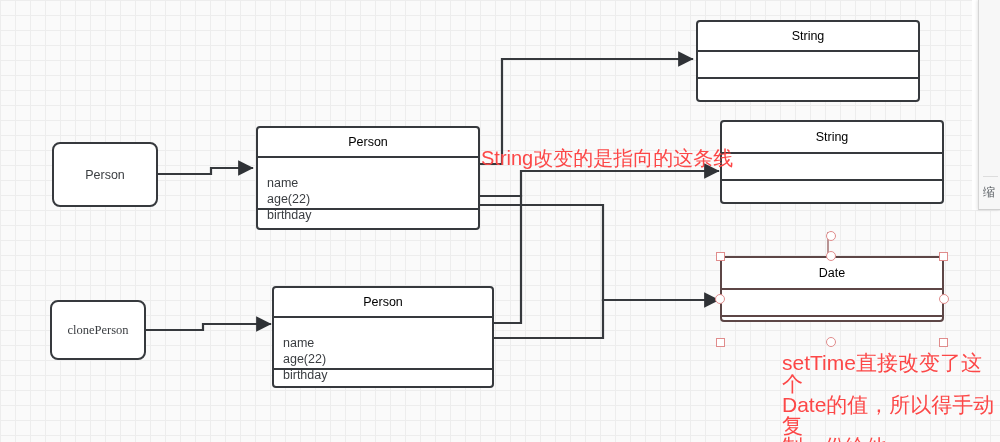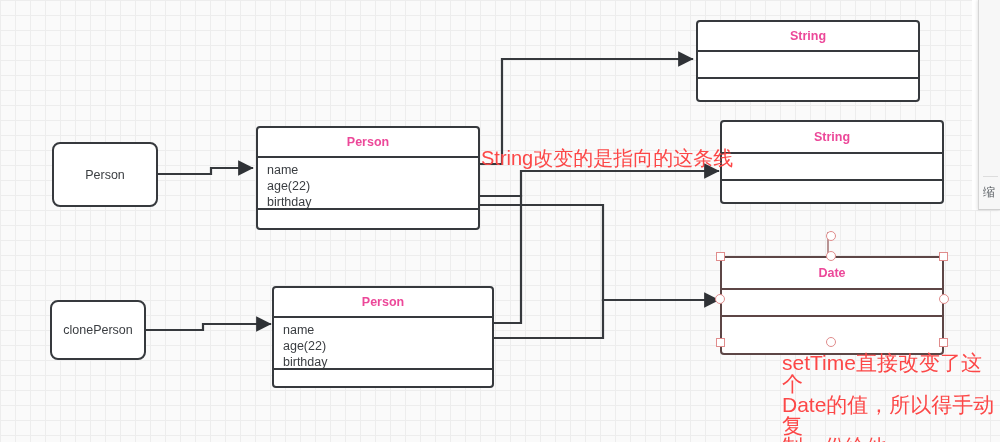--- a/index.html
+++ b/index.html
@@ -35,27 +35,27 @@
   
   .umlbox {
     position: absolute;
     background: #ffffff;
     border: 2px solid #36393d;
     border-radius: 4px;
     display: flex; flex-direction: column;
     overflow: hidden;
   }
   .uml-title {
-    font-size: 12.5px; font-weight: bold; color: #ec4899;
+    font-size: 12.5px; font-weight: normal; color: #000000;
     text-align: center;
     display: flex; align-items: center; justify-content: center;
   }
   .uml-sep { border-top: 2px solid #36393d; }
   .uml-attrs {
-    padding: 4px 0 3px 9px;
+    padding: 17px 0 3px 9px;
     display: flex; flex-direction: column; justify-content: flex-start;
   }
   .uml-attr { font-size: 12.5px; color: #3a3d41; line-height: 16px; white-space: nowrap; }
   .uml-ops { flex: 1 1 auto; }
 
   
   .umlbox.selected { border-color: #5d4646; }
   .umlbox.selected .uml-sep { border-top-color: #5d4646; }
   .handle {
     position: absolute;
@@ -126,21 +126,21 @@
       <path d="M 300 205 L 603 205 L 603 300 L 718 300" marker-end="url(#arrow)"></path>
 
       <path d="M 330 338 L 603 338 L 603 300"></path>
     </g>
   </svg>
 
   <div class="objbox" style="left:52px; top:142px; width:106px; height:65px;">
     <span>Person</span>
   </div>
 
-  <div class="objbox" style="left:50px; top:300px; width:96px; height:60px;">
+  <div class="objbox" style="left:50px; top:300px; width:96px; height:60px;font-family:Liberation Serif, serif;">
     <span>clonePerson</span>
   </div>
 
   <div class="umlbox" style="left:256px; top:126px; width:224px; height:104px;">
     <div class="uml-title" style="height:28px;">Person</div>
     <div class="uml-sep"></div>
     <div class="uml-attrs" style="height:50px;">
       <div class="uml-attr">name</div>
       <div class="uml-attr">age(22)</div>
       <div class="uml-attr">birthday</div>
@@ -170,21 +170,21 @@
   </div>
 
   <div class="umlbox" style="left:720px; top:120px; width:224px; height:84px;">
     <div class="uml-title" style="height:30px;">String</div>
     <div class="uml-sep"></div>
     <div style="height:25px;"></div>
     <div class="uml-sep"></div>
     <div class="uml-ops"></div>
   </div>
 
-  <div class="umlbox selected" style="left:720px; top:256px; width:224px; height:99px;">
+  <div class="umlbox selected" style="left:720px; top:256px; width:224px; height:66px;">
     <div class="uml-title" style="height:30px;">Date</div>
     <div class="uml-sep"></div>
     <div style="height:25px;"></div>
     <div class="uml-sep"></div>
     <div class="uml-ops"></div>
   </div>
 
   <svg style="position:absolute; left:826px; top:232px; width:4px; height:26px;">
     <line x1="2" y1="0" x2="2" y2="26" stroke="#a87a7a" stroke-width="1.6"></line>
   </svg>

